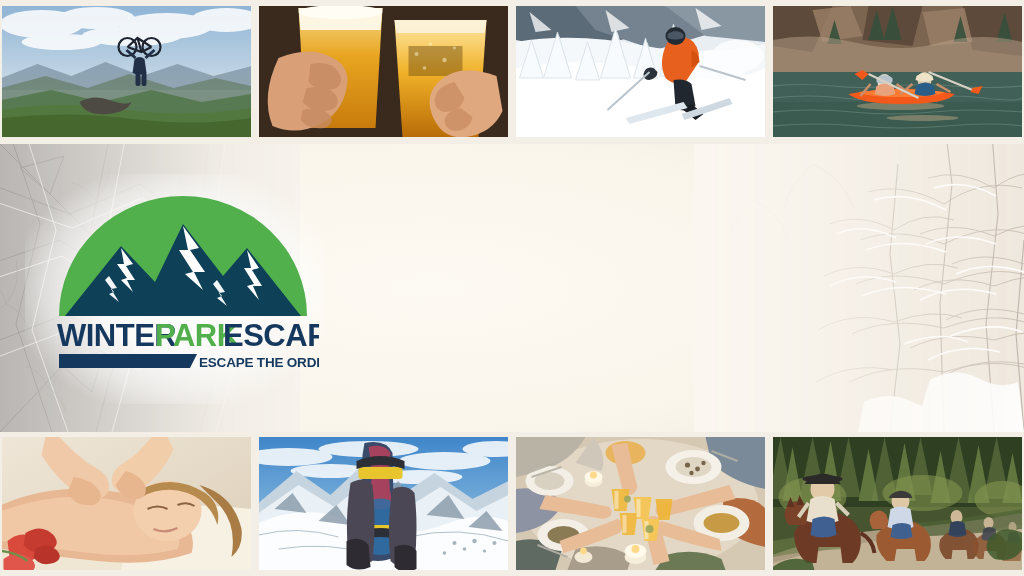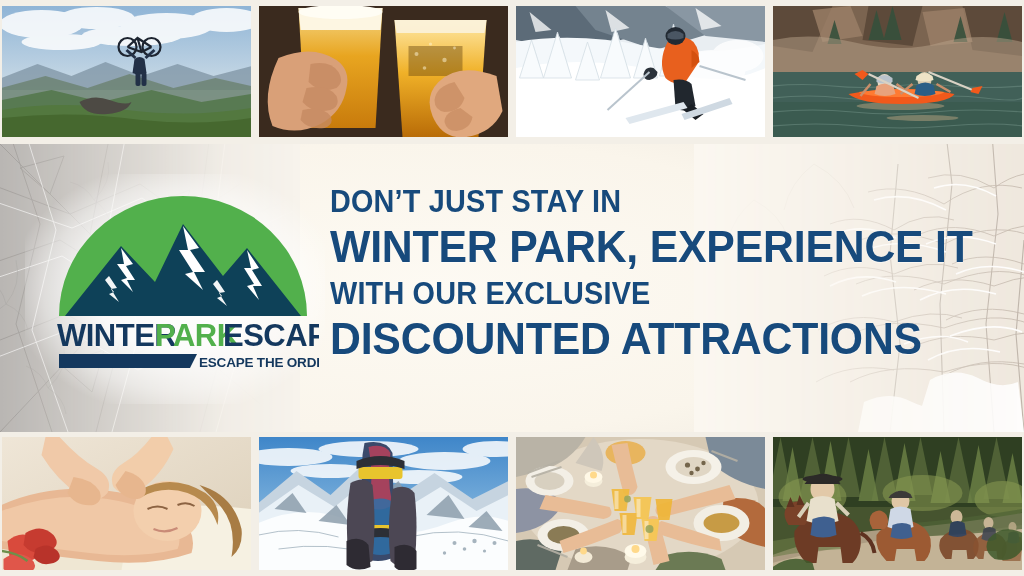--- a/index.html
+++ b/index.html
@@ -410,26 +410,20 @@
 
         <text x="10" y="162" font-family="Liberation Sans, sans-serif" font-size="31" font-weight="bold" fill="#14385E" letter-spacing="-.5">WINTER</text>
         <text x="108" y="162" font-family="Liberation Sans, sans-serif" font-size="31" font-weight="bold" fill="#52B04C" letter-spacing="-.5">PARK</text>
         <text x="176" y="162" font-family="Liberation Sans, sans-serif" font-size="31" font-weight="bold" fill="#14385E" letter-spacing="-.5">ESCAPES</text>
 
         <path d="M12 170 L150 170 L143 184 L12 184 Z" fill="#14385E"></path>
         <text x="152" y="183" font-family="Liberation Sans, sans-serif" font-size="13.5" font-weight="bold" fill="#14385E" letter-spacing="-.2">ESCAPE THE ORDINARY</text>
       </svg>
     </div>
 
-    <div id="headline">
-      <span class="hl-line hl-light" id="headline-line1">DON’T JUST STAY IN</span>
-      <span class="hl-line hl-bold" id="headline-line2">WINTER PARK,  EXPERIENCE IT</span>
-      <span class="hl-line hl-light" id="headline-line3">WITH OUR EXCLUSIVE</span>
-      <span class="hl-line hl-bold" id="headline-line4">DISCOUNTED ATTRACTIONS</span>
-    </div>
   </div>
 
   <div class="photo-strip" id="photo-strip-bottom">
 
     <div class="photo">
       <svg viewBox="0 0 250 133" preserveAspectRatio="xMidYMid slice">
         <defs>
           <linearGradient id="spaBg" x1="0" y1="0" x2="1" y2="1">
             <stop offset="0" stop-color="#efe6d7"></stop>
               <stop offset="1" stop-color="#dccfb9"></stop>

